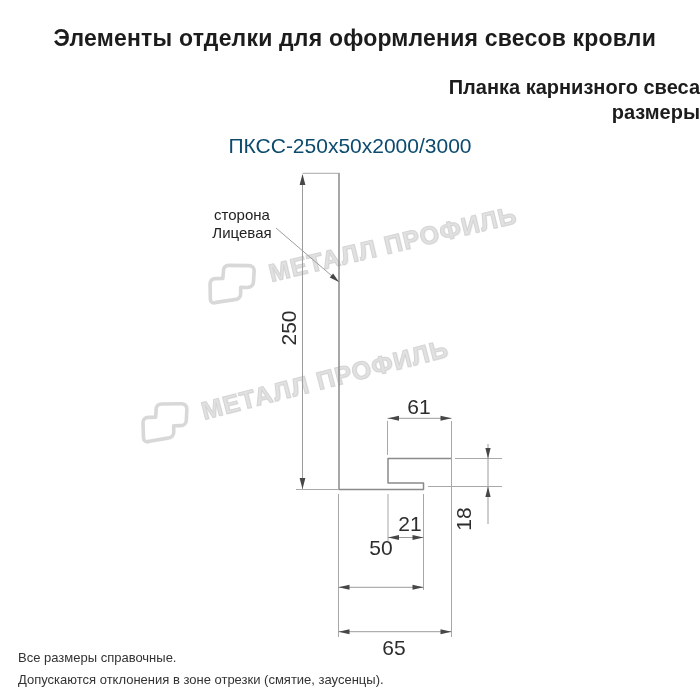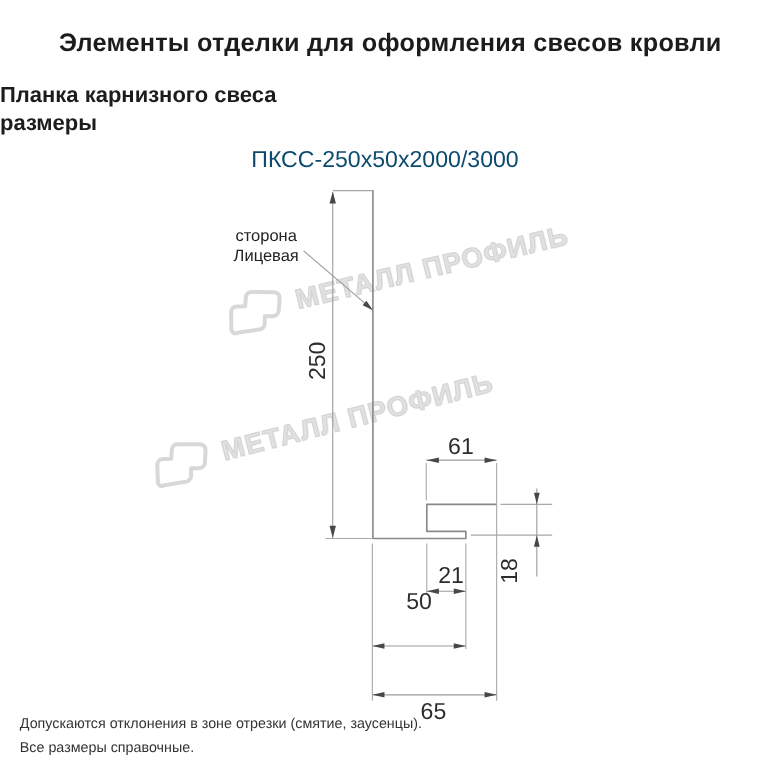--- a/index.html
+++ b/index.html
@@ -20,21 +20,21 @@
     top: 25px; left: 0; width: 656px;
     text-align: right;
     font-size: 23px;
     font-weight: bold;
     color: #1c1c1c;
     letter-spacing: 0.2px;
   }
   .subtitle {
     position: absolute;
     left: 0; width: 700px;
-    text-align: left;
+    text-align: right;
     font-size: 20px;
     font-weight: bold;
     color: #1c1c1c;
   }
   .subtitle.l1 { top: 76px; }
   .subtitle.l2 { top: 101px; }
   .model-code {
     position: absolute;
     top: 134px; left: 0; width: 700px;
     text-align: center;
@@ -181,17 +181,17 @@
   <div class="dim-label" style="left:385px; top:513px;">21</div>
   <div class="dim-label" style="left:356px; top:537px;">50</div>
   <div class="dim-label" style="left:369px; top:637px;">65</div>
 
   <div class="face-label">
     <div>сторона</div>
     <div>Лицевая</div>
   </div>
 
   <div class="footer-notes">
+    <div>Все размеры справочные.</div>
     <div>Допускаются отклонения в зоне отрезки (смятие, заусенцы).</div>
-    <div>Все размеры справочные.</div>
   </div>
 
 </div>
 
 </body></html>

